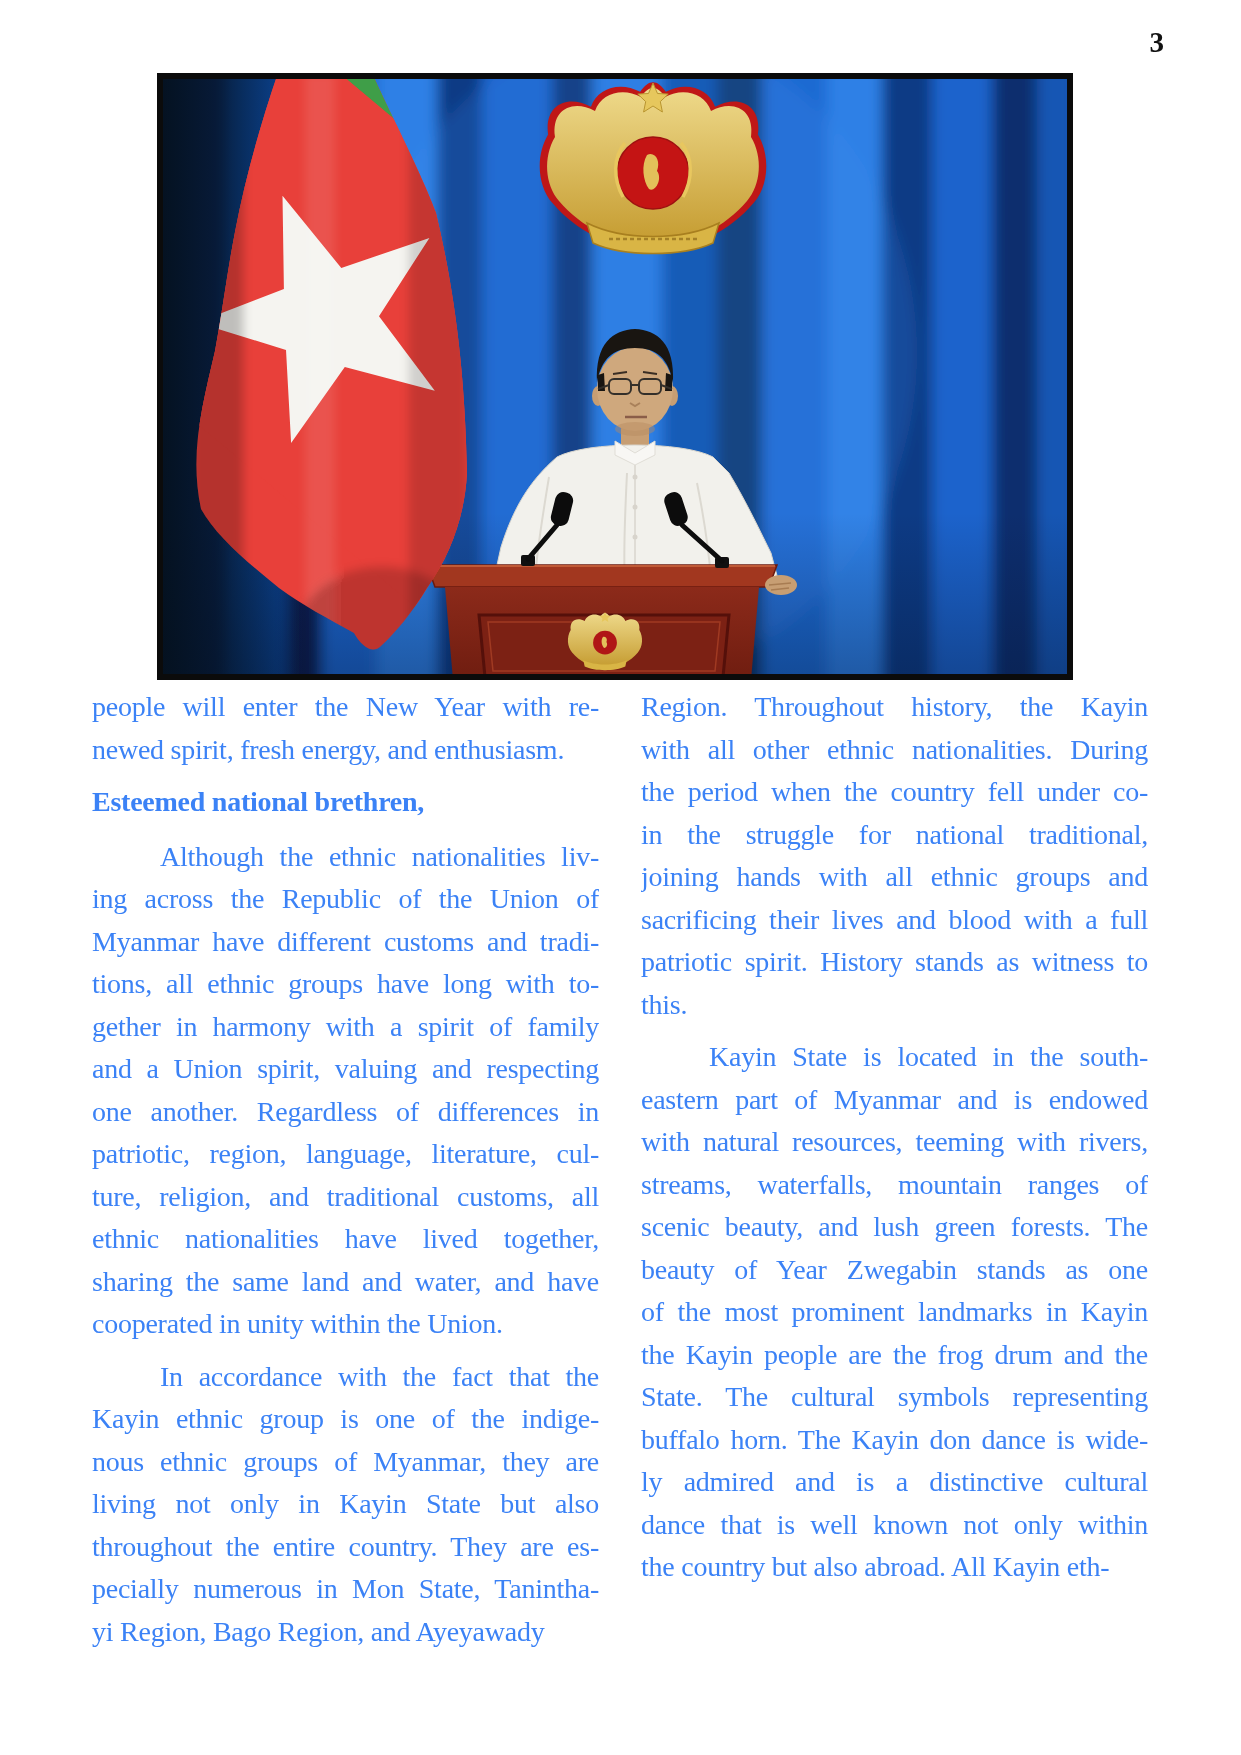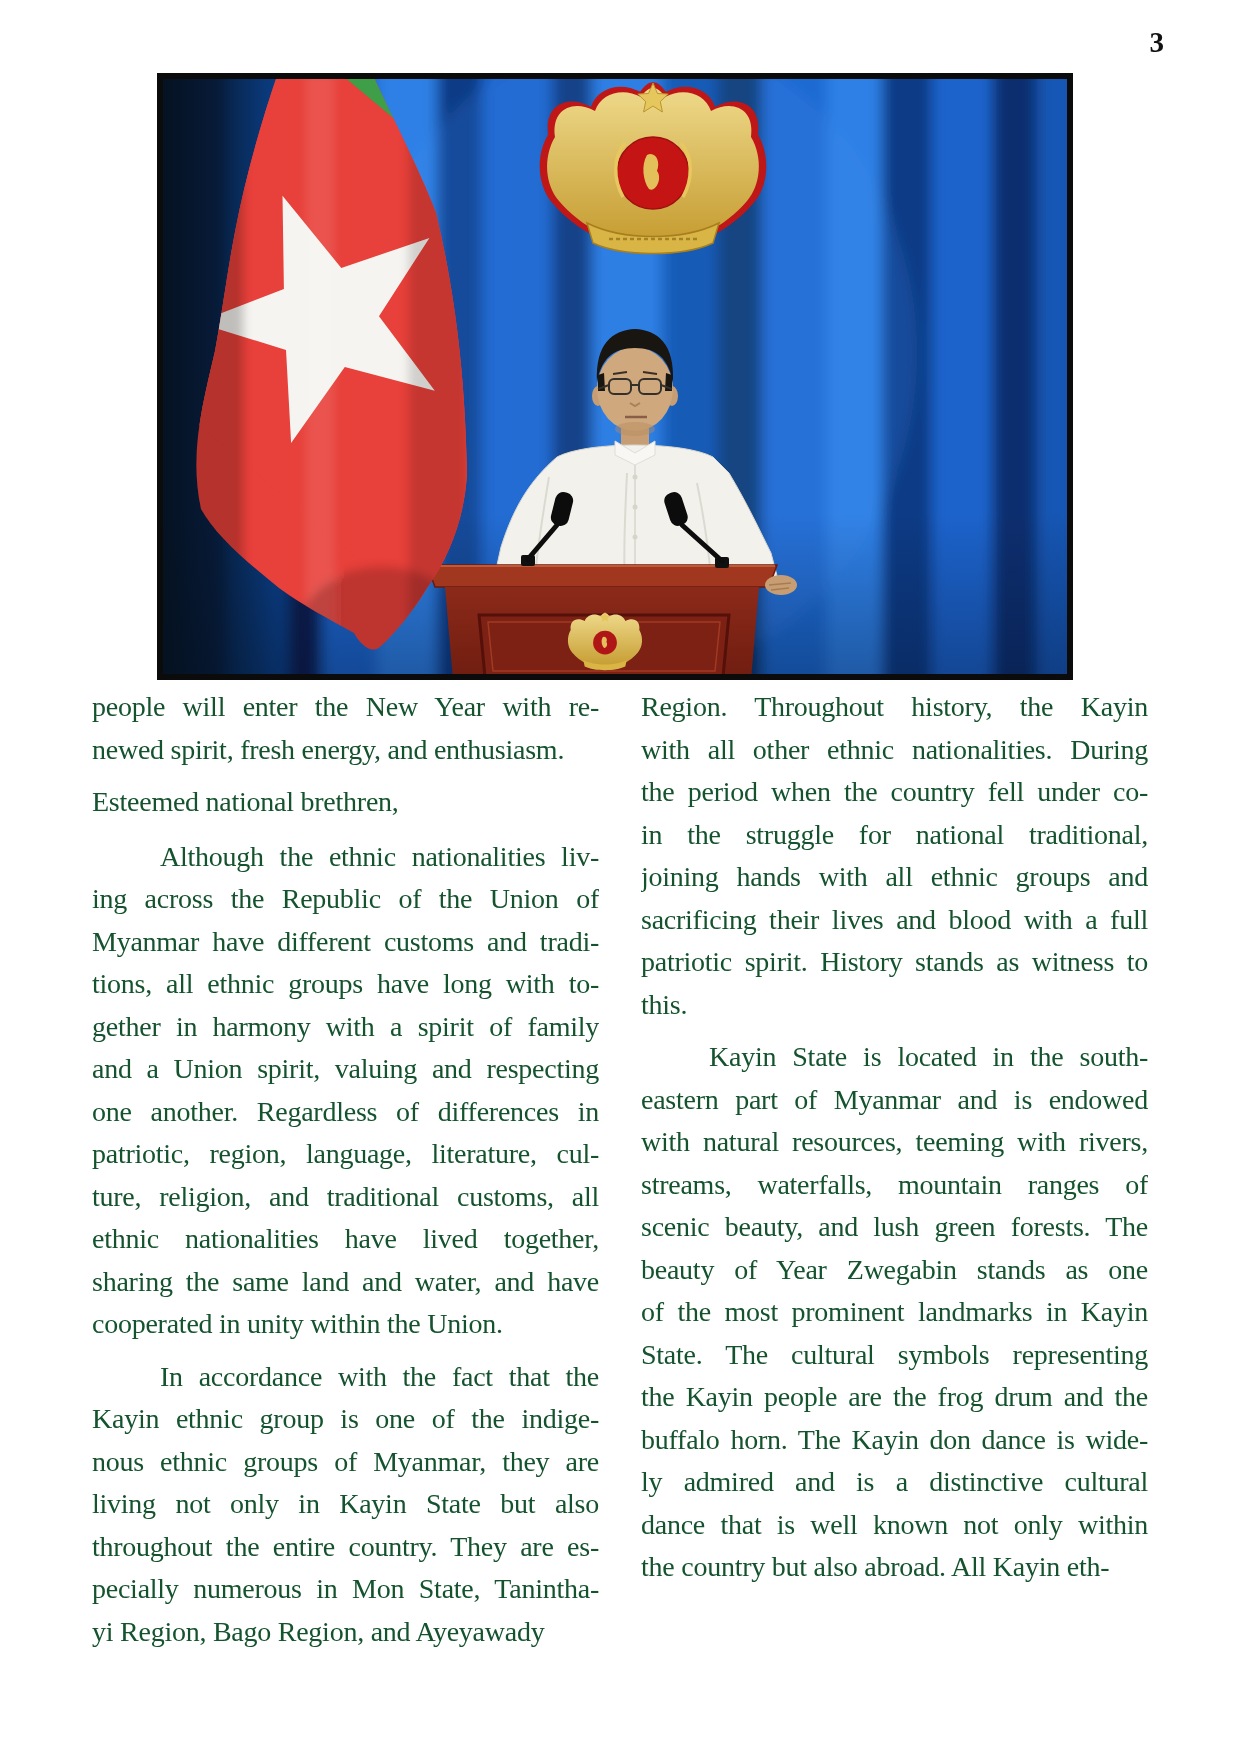--- a/index.html
+++ b/index.html
@@ -11,30 +11,30 @@
   .page-number{
     position:absolute;top:26px;left:1104px;width:60px;text-align:right;
     font-size:29px;font-weight:bold;color:#111;
   }
   .photo{
     position:absolute;left:157px;top:73px;width:916px;height:607px;margin:0;
   }
   .photo svg{display:block;width:916px;height:607px;}
   .col{
     position:absolute;top:686px;width:507px;
-    font-size:28px;line-height:42.5px;letter-spacing:-0.25px;color:#14532d;
+    font-size:28px;line-height:42.5px;letter-spacing:-0.25px;color:#3b82f6;
   }
   .col-left{left:92px;}
   .col-right{left:641px;}
   .block{margin:0 0 10px 0;}
   .heading-block{margin:0 0 12px 0;}
   .line{text-align:justify;text-align-last:justify;height:42.5px;overflow:hidden;}
   .line.lastline{text-align-last:left;}
   .line.indent{text-indent:68px;}
-  .hline{font-weight:normal;text-align:left;height:42.5px;overflow:hidden;}
+  .hline{font-weight:bold;text-align:left;height:42.5px;overflow:hidden;}
 </style>
 </head>
 <body>
 
 <div class="page">
 
   <div class="page-number">3</div>
 
   <figure class="photo">
     <svg viewBox="0 0 916 607" xmlns="http://www.w3.org/2000/svg">
@@ -254,22 +254,22 @@
         <div class="line lastline">this.</div>
       </div>
       <div class="block">
         <div class="line indent">Kayin State is located in the south-</div>
         <div class="line">eastern part of Myanmar and is endowed</div>
         <div class="line">with natural resources, teeming with rivers,</div>
         <div class="line">streams, waterfalls, mountain ranges of</div>
         <div class="line">scenic beauty, and lush green forests. The</div>
         <div class="line">beauty of Year Zwegabin stands as one</div>
         <div class="line">of the most prominent landmarks in Kayin</div>
+        <div class="line">the Kayin people are the frog drum and the</div>
         <div class="line">State. The cultural symbols representing</div>
-        <div class="line">the Kayin people are the frog drum and the</div>
         <div class="line">buffalo horn. The Kayin don dance is wide-</div>
         <div class="line">ly admired and is a distinctive cultural</div>
         <div class="line">dance that is well known not only within</div>
         <div class="line lastline">the country but also abroad. All Kayin eth-</div>
       </div>
     </div>
 
 </div>
 
 </body></html>

